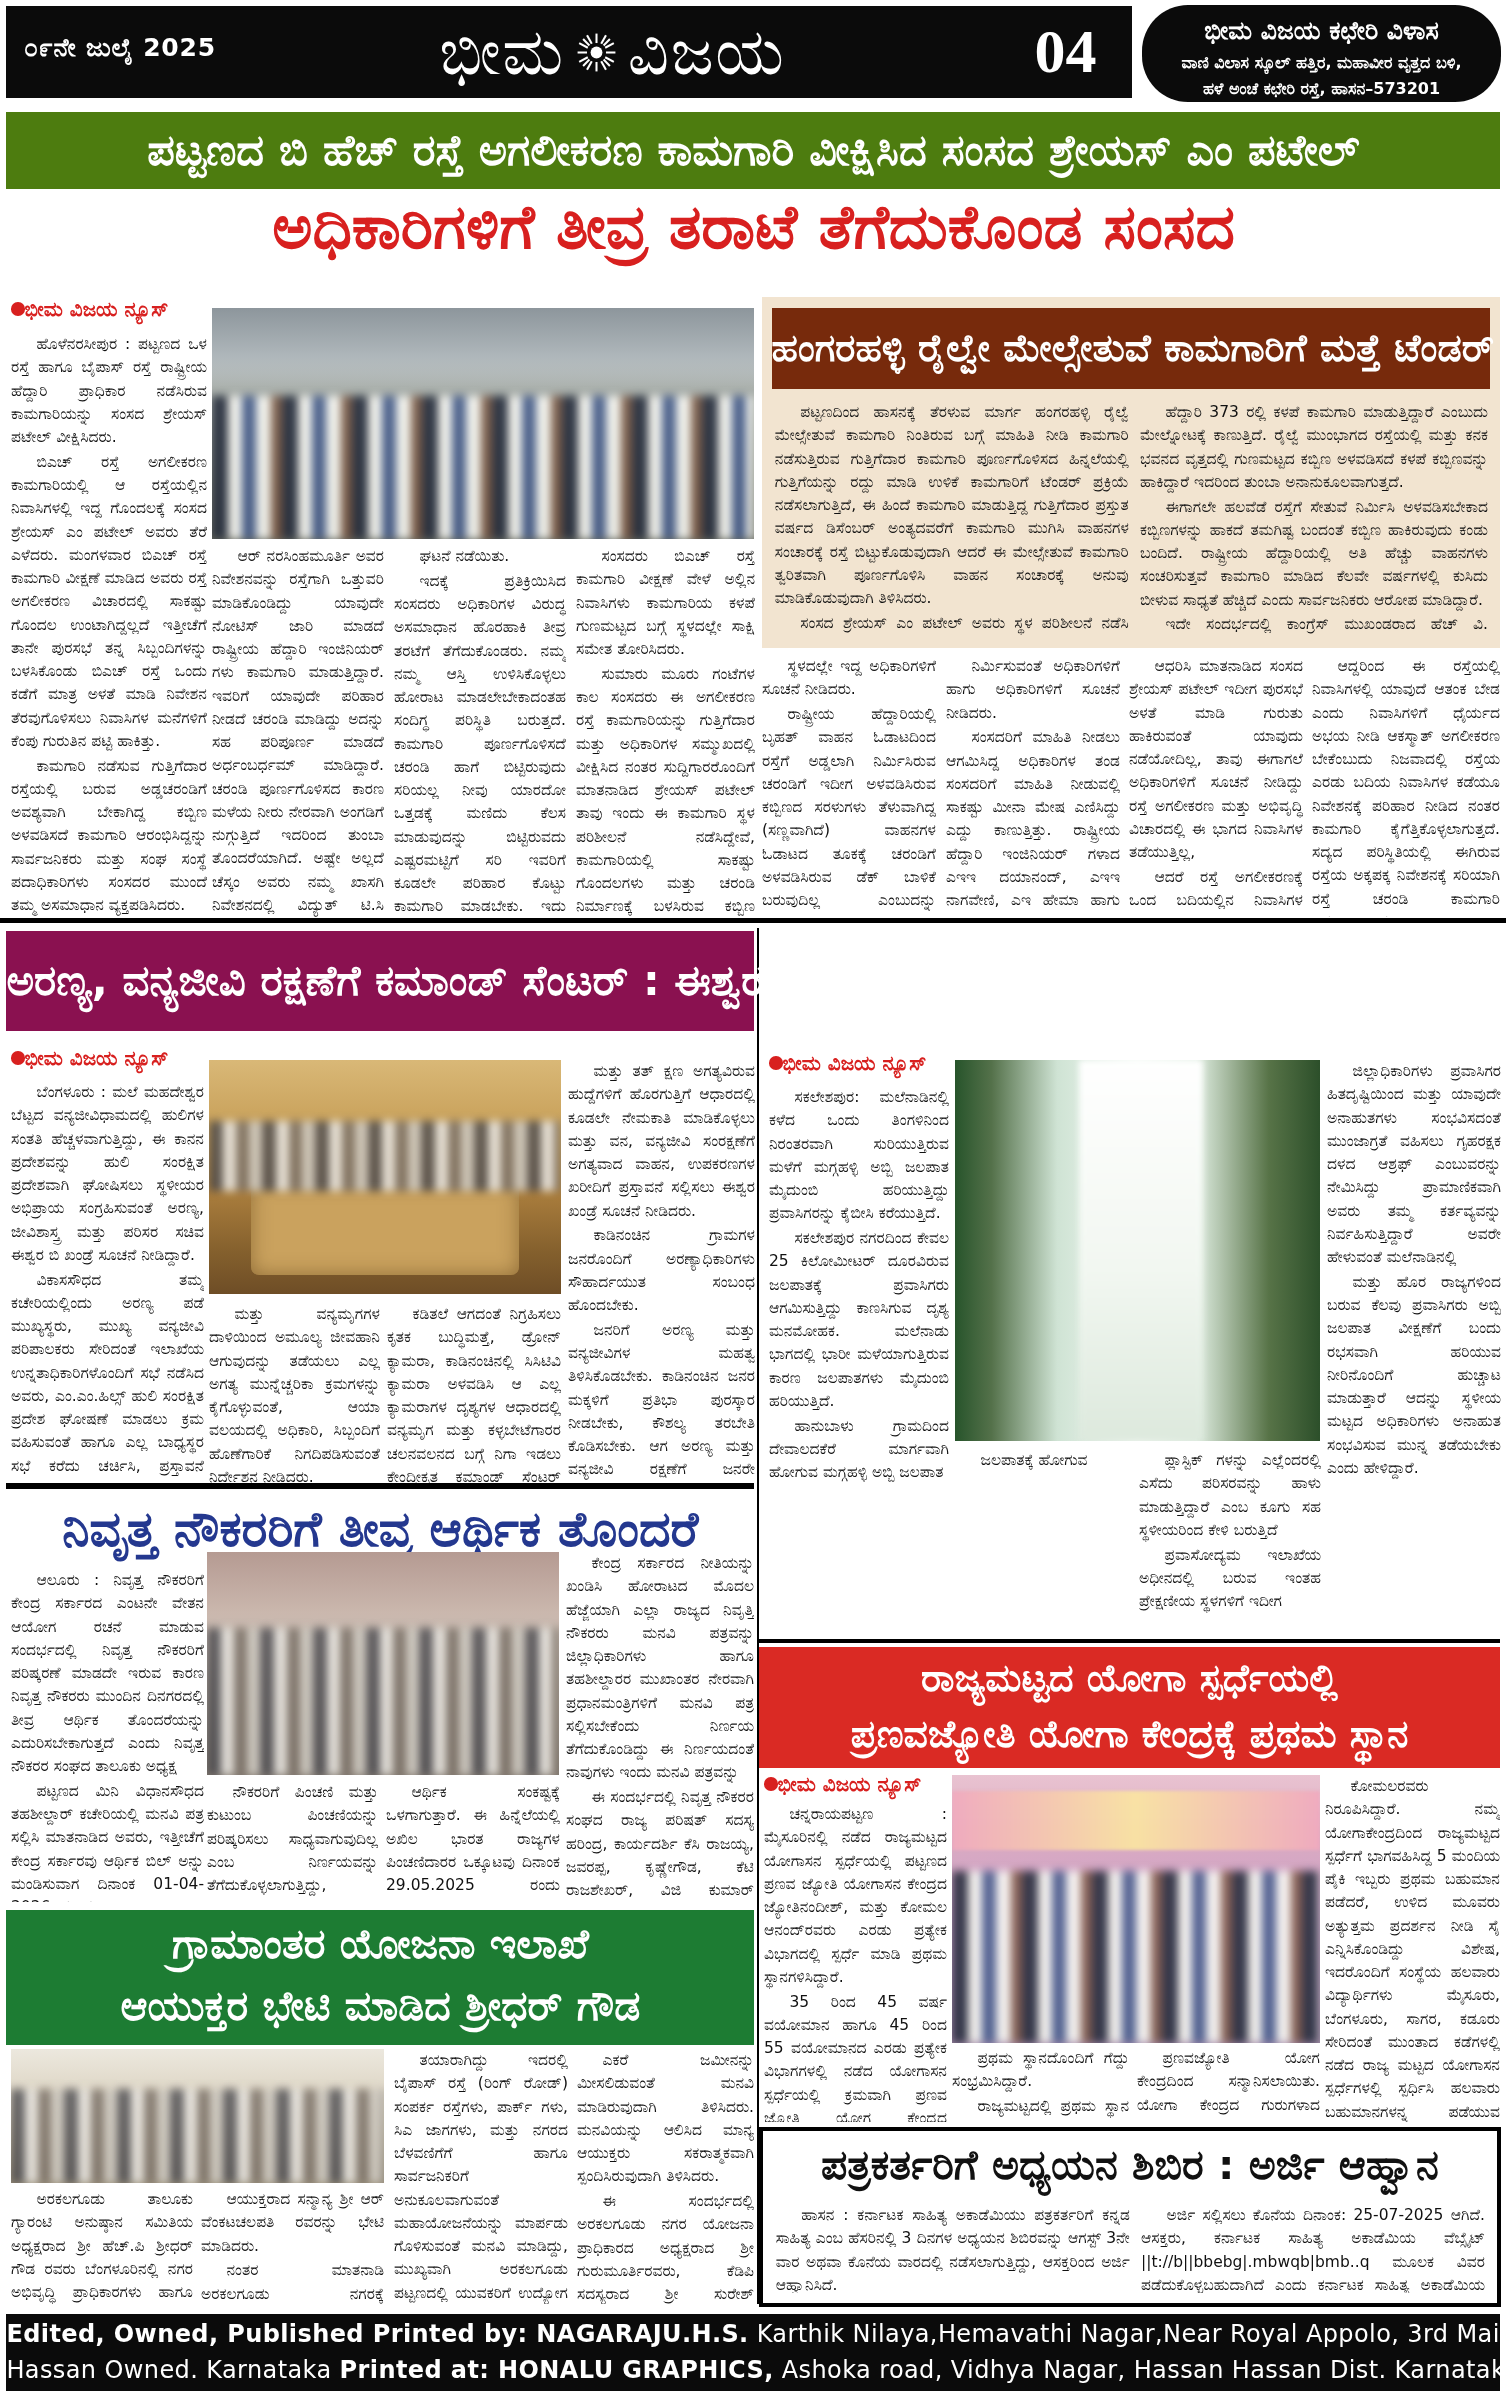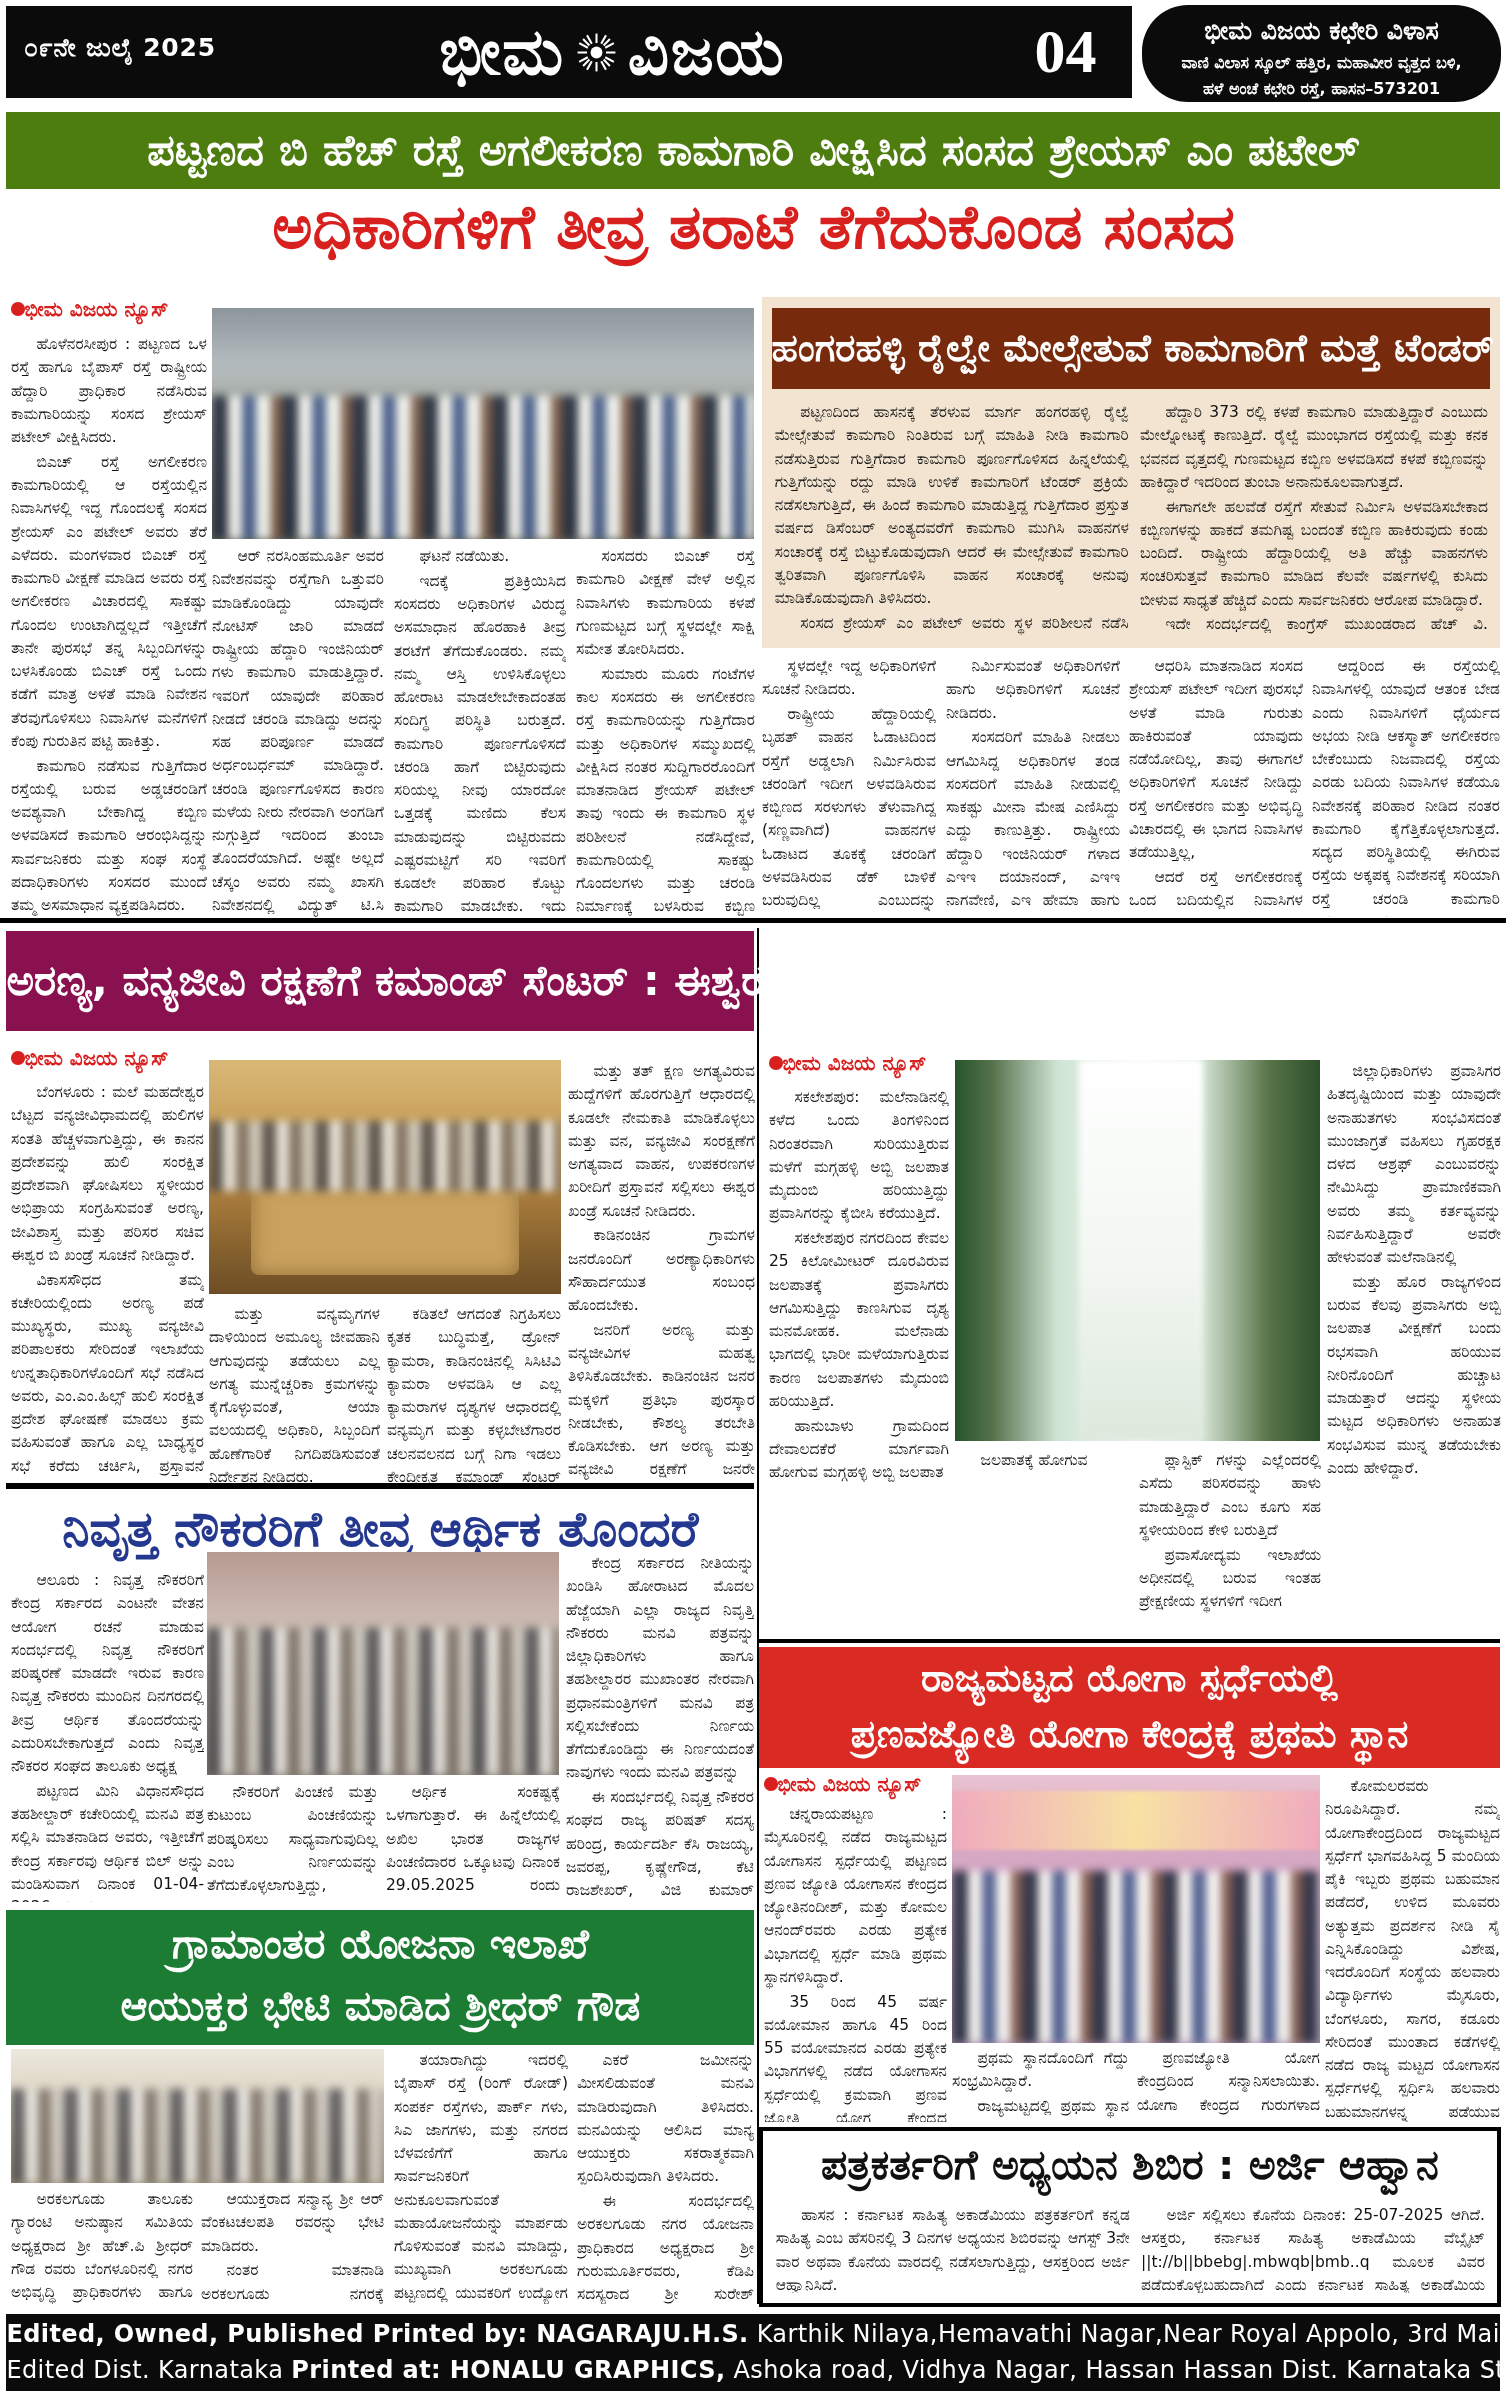--- a/index.html
+++ b/index.html
@@ -2,21 +2,21 @@
 <html lang="kn" style="font-size:12.8px"><head>
 <meta charset="utf-8">
 <style>
   html,body{margin:0;padding:0;background:#e8e8e8;}
   #paper{position:relative;width:1507px;height:2401px;background:#ffffff;margin:0 auto;
          font-family:"DejaVu Sans","Liberation Sans",sans-serif;color:#111;overflow:hidden;}
   .abs{position:absolute;}
   
   .hdr-bar{background:#0b0b0b;color:#fff;}
   .hdr-date{font-size:25px;font-weight:bold;letter-spacing:0.8px;}
-  .masthead-txt{font-size:64px;font-weight:bold;letter-spacing:1.6px;}
+  .masthead-txt{font-size:64px;font-weight:normal;letter-spacing:1.6px;}
   .pagenum{font-family:"Liberation Serif",serif;font-size:62px;font-weight:bold;}
   .office-box{background:#0b0b0b;color:#fff;border-radius:46px;text-align:center;}
   .office-title{font-size:25px;font-weight:bold;margin-top:11px;}
   .office-line{font-size:16px;font-weight:bold;margin-top:7.2px;}
   
   .strap{background:#4d7c0f;color:#fff;text-align:center;font-size:43px;font-weight:bold;line-height:77px;white-space:nowrap;}
   .main-headline{color:#d8201f;text-align:center;font-size:61px;font-weight:bold;line-height:1.05;white-space:nowrap;}
   
   .byline{display:flex;align-items:center;gap:0;}
   .byline .dot{width:13.6px;height:13.6px;border-radius:50%;background:#d8201f;flex:0 0 auto;}
@@ -276,17 +276,17 @@
     <div class="col" style="position:absolute;left:12.8px;top:73px;width:354px;height:89px;">
         <p>ಹಾಸನ : ಕರ್ನಾಟಕ ಸಾಹಿತ್ಯ ಅಕಾಡೆಮಿಯು ಪತ್ರಕರ್ತರಿಗೆ ಕನ್ನಡ ಸಾಹಿತ್ಯ ಎಂಬ ಹೆಸರಿನಲ್ಲಿ 3 ದಿನಗಳ ಅಧ್ಯಯನ ಶಿಬಿರವನ್ನು ಆಗಸ್ಟ್ 3ನೇ ವಾರ ಅಥವಾ ಕೊನೆಯ ವಾರದಲ್ಲಿ ನಡೆಸಲಾಗುತ್ತಿದ್ದು, ಆಸಕ್ತರಿಂದ ಅರ್ಜಿ ಆಹ್ವಾನಿಸಿದೆ.</p>
       </div>
     <div class="col" style="position:absolute;left:378px;top:73px;width:344px;height:89px;">
         <p>ಅರ್ಜಿ ಸಲ್ಲಿಸಲು ಕೊನೆಯ ದಿನಾಂಕ: 25-07-2025 ಆಗಿದೆ. ಆಸಕ್ತರು, ಕರ್ನಾಟಕ ಸಾಹಿತ್ಯ ಅಕಾಡೆಮಿಯ ವೆಬ್ಸೈಟ್ ||t://b||bbebg|.mbwqb|bmb..q ಮೂಲಕ ವಿವರ ಪಡೆದುಕೊಳ್ಳಬಹುದಾಗಿದೆ ಎಂದು ಕರ್ನಾಟಕ ಸಾಹಿತ್ಯ ಅಕಾಡೆಮಿಯ ರಿಜಿಸ್ಟ್ರಾರ ಕರಿಯಪ್ಪ ಎನ್ ಅವರು ಪ್ರಕಟಣೆಯಲ್ಲಿ ತಿಳಿಸಿದ್ದಾರೆ.</p>
       </div>
   </div>
 
   <div class="abs footer-bar" style="left:6.4px;top:2314px;width:1494px;height:75px;padding-top:1.6px;">
     <div class="line"><b>Edited, Owned,  Published Printed by: NAGARAJU.H.S.</b><span> Karthik Nilaya,Hemavathi Nagar,Near Royal Appolo, 3rd Main, 12th Ward, Hassan,</span></div>
-    <div class="line"><span>Edited Dist.  Karnataka </span><b>Printed at: HONALU GRAPHICS,</b><span> Ashoka road, Vidhya Nagar, Hassan Hassan Dist. Karnataka State.</span></div>
+    <div class="line"><span>Hassan Owned.  Karnataka </span><b>Printed at: HONALU GRAPHICS,</b><span> Ashoka road, Vidhya Nagar, Hassan Hassan Dist. Karnataka State.</span></div>
   </div>
 
 </div>
 
 
 </body></html>

